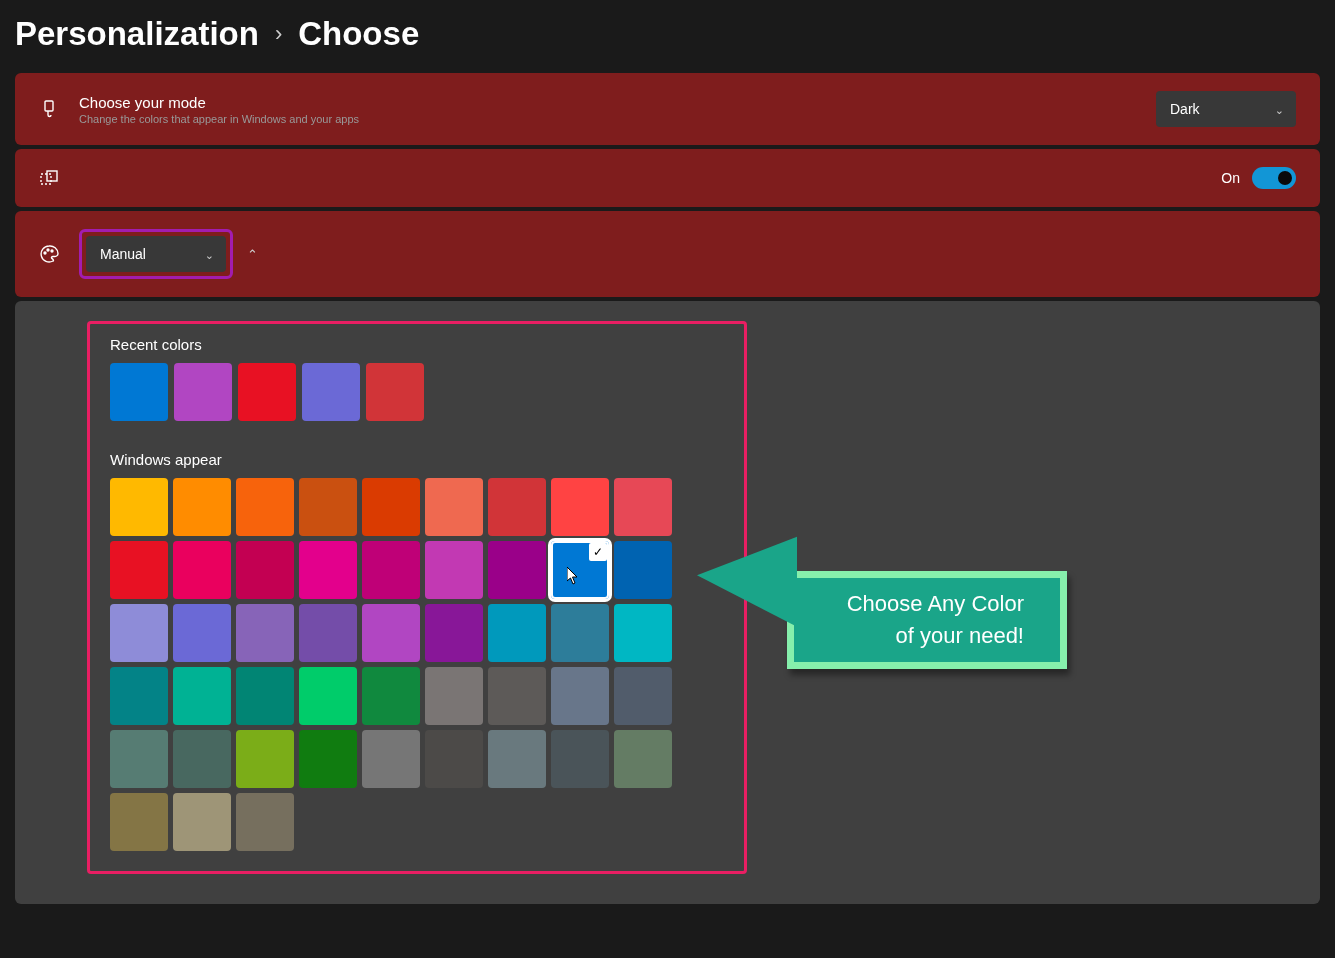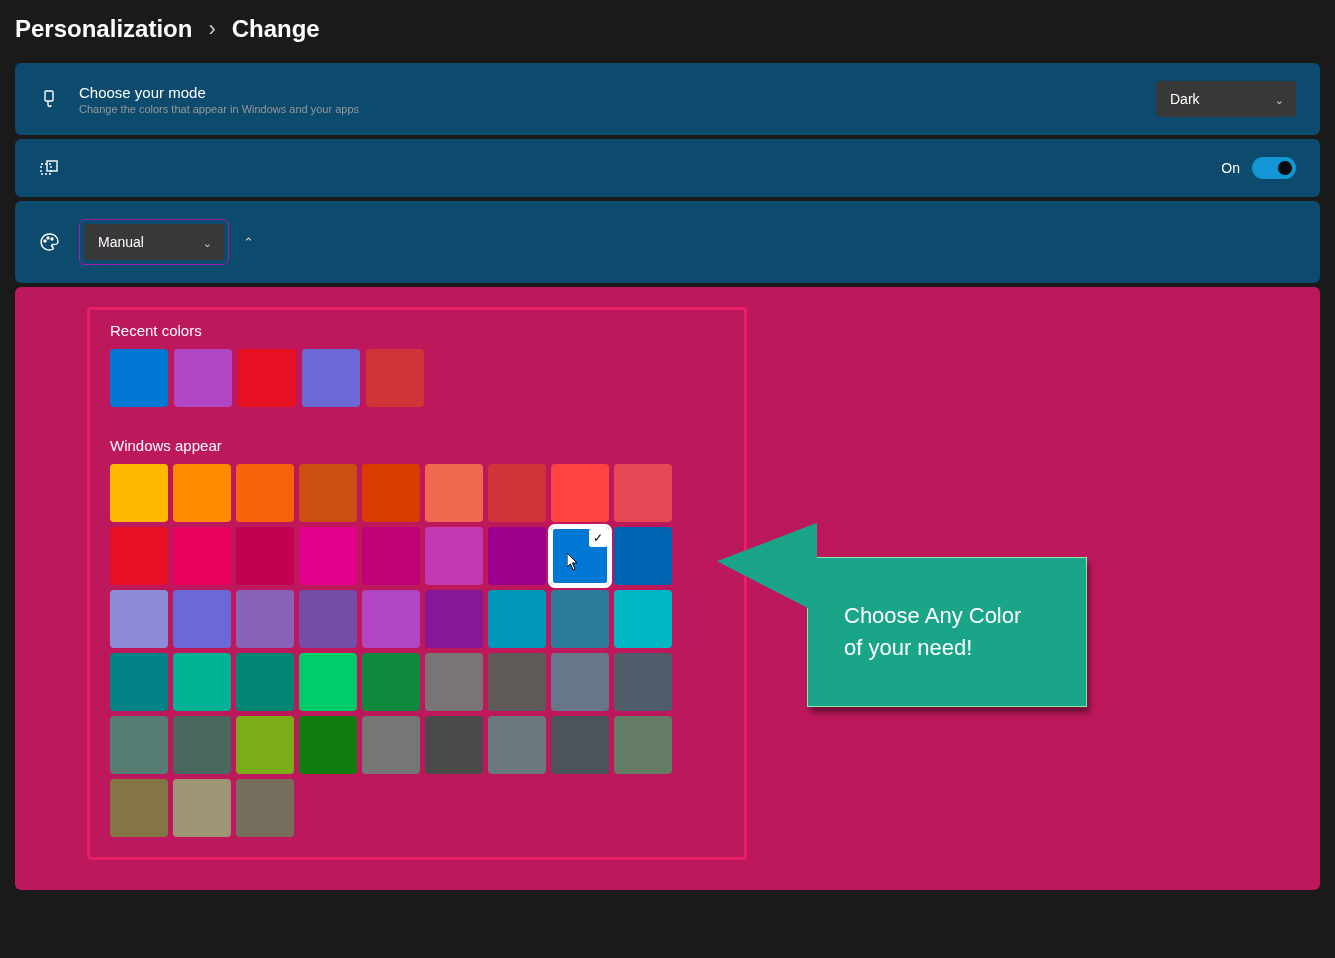--- a/index.html
+++ b/index.html
@@ -10,29 +10,29 @@
   padding: 15px;
   width: 1335px;
 }
 .breadcrumb {
   display: flex;
   align-items: center;
   gap: 16px;
   margin-bottom: 20px;
 }
 .breadcrumb-item {
-  font-size: 24px;
+  font-size: 33px;
   font-weight: 600;
 }
 .breadcrumb-chevron {
   font-size: 22px;
   color: #cccccc;
 }
 .card {
-  background: #0c4a6e;
+  background: #7f1d1d;
   border-radius: 6px;
   margin-bottom: 4px;
   padding: 18px 24px;
   display: flex;
   align-items: center;
   gap: 20px;
 }
 .card-icon {
   width: 20px;
   height: 20px;
@@ -93,42 +93,42 @@
 .toggle-knob {
   width: 14px;
   height: 14px;
   background: #0a0a0a;
   border-radius: 50%;
   position: absolute;
   right: 4px;
   top: 4px;
 }
 .highlight-box {
-  border: 1px solid #a21caf;
+  border: 3px solid #a21caf;
   border-radius: 6px;
   padding: 4px;
 }
 .accent-dropdown-wrap {
   display: flex;
   align-items: center;
   gap: 14px;
 }
 .expand-chevron {
   font-size: 13px;
   color: #cccccc;
   cursor: pointer;
 }
 .panel {
-  background: #be185d;
+  background: #404040;
   border-radius: 6px;
   margin-bottom: 4px;
   padding: 20px 24px 30px 24px;
   display: flex;
   align-items: flex-start;
-  gap: 60px;
+  gap: 40px;
 }
 .colors-area {
   border: 3px solid #e91e63;
   border-radius: 4px;
   padding: 12px 20px 20px 20px;
   width: 660px;
   margin-left: 48px;
 }
 .section-label {
   font-size: 15px;
@@ -179,25 +179,25 @@
   width: 14px;
   height: 20px;
   pointer-events: none;
 }
 .callout {
   position: relative;
   margin-top: 250px;
 }
 .callout-box {
   background: #1aa589;
-  border: 1px solid #86efac;
-  padding: 42px 36px;
+  border: 7px solid #86efac;
+  padding: 10px 36px;
   font-size: 22px;
   color: #ffffff;
-  text-align: left;
+  text-align: right;
   line-height: 1.45;
   width: 280px;
   box-shadow: 3px 6px 6px rgba(0,0,0,0.4);
 }
 .callout-arrow {
   position: absolute;
   left: -90px;
   top: -30px;
   width: 0;
   height: 0;
@@ -206,21 +206,21 @@
   border-bottom: 60px solid transparent;
   transform: skewY(-5deg);
 }
 </style>
 </head>
 <body>
 
 <div class="breadcrumb">
   <span class="breadcrumb-item">Personalization</span>
   <span class="breadcrumb-chevron">›</span>
-  <span class="breadcrumb-item">Change</span>
+  <span class="breadcrumb-item">Choose</span>
 </div>
 
 <div class="card">
   <div class="card-icon">
     <svg viewBox="0 0 20 20" width="20" height="20" fill="none" stroke="currentColor" stroke-width="1.4">
       <rect x="6" y="2" width="8" height="10" rx="1"></rect>
       <path d="M9 12 v4 a1.5 1.5 0 0 0 3 0"></path>
     </svg>
   </div>
   <div class="card-content">

